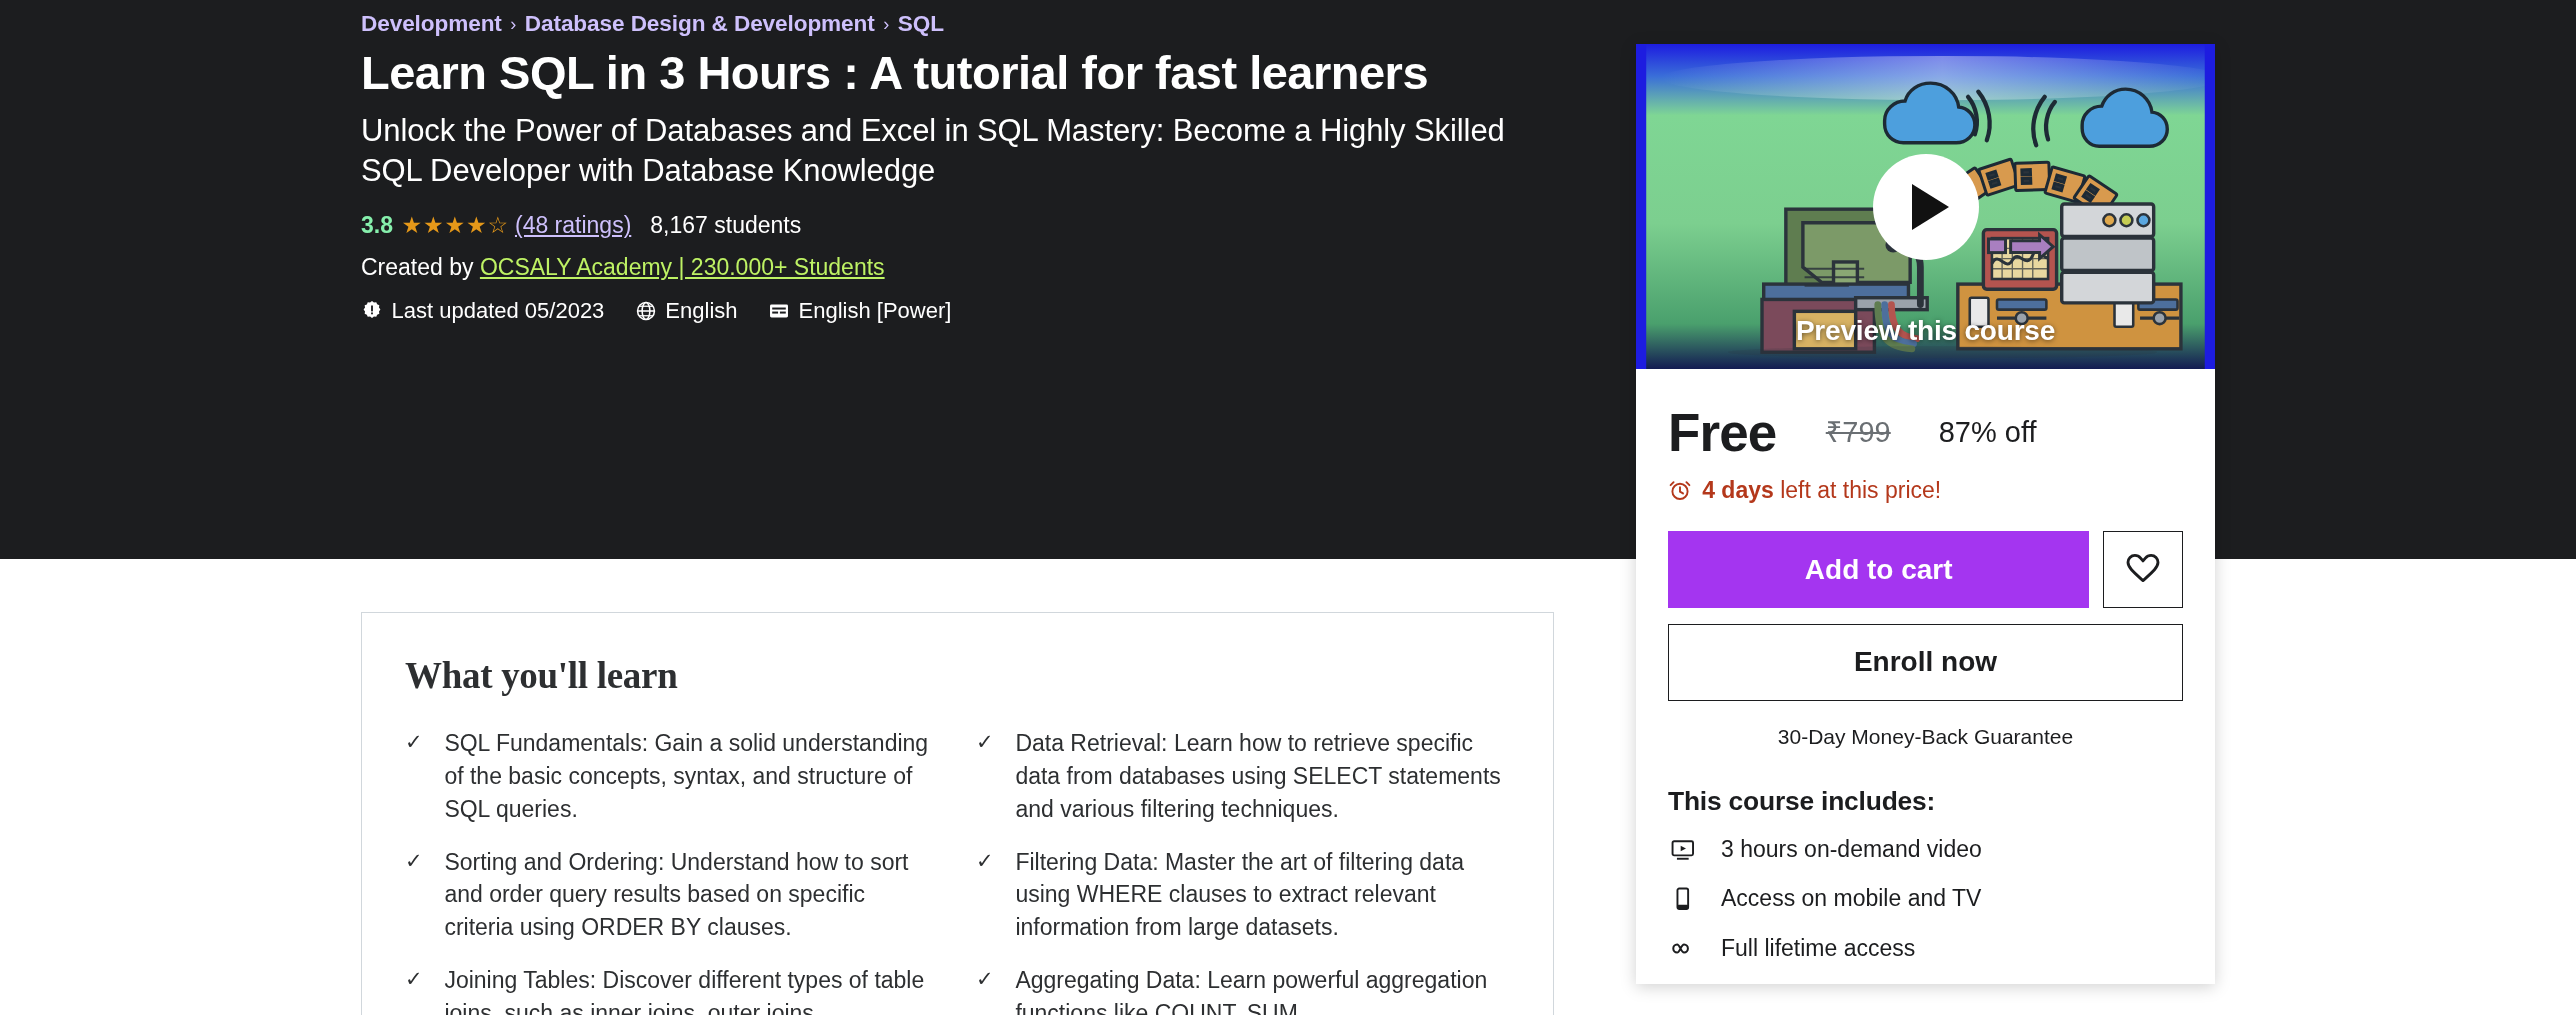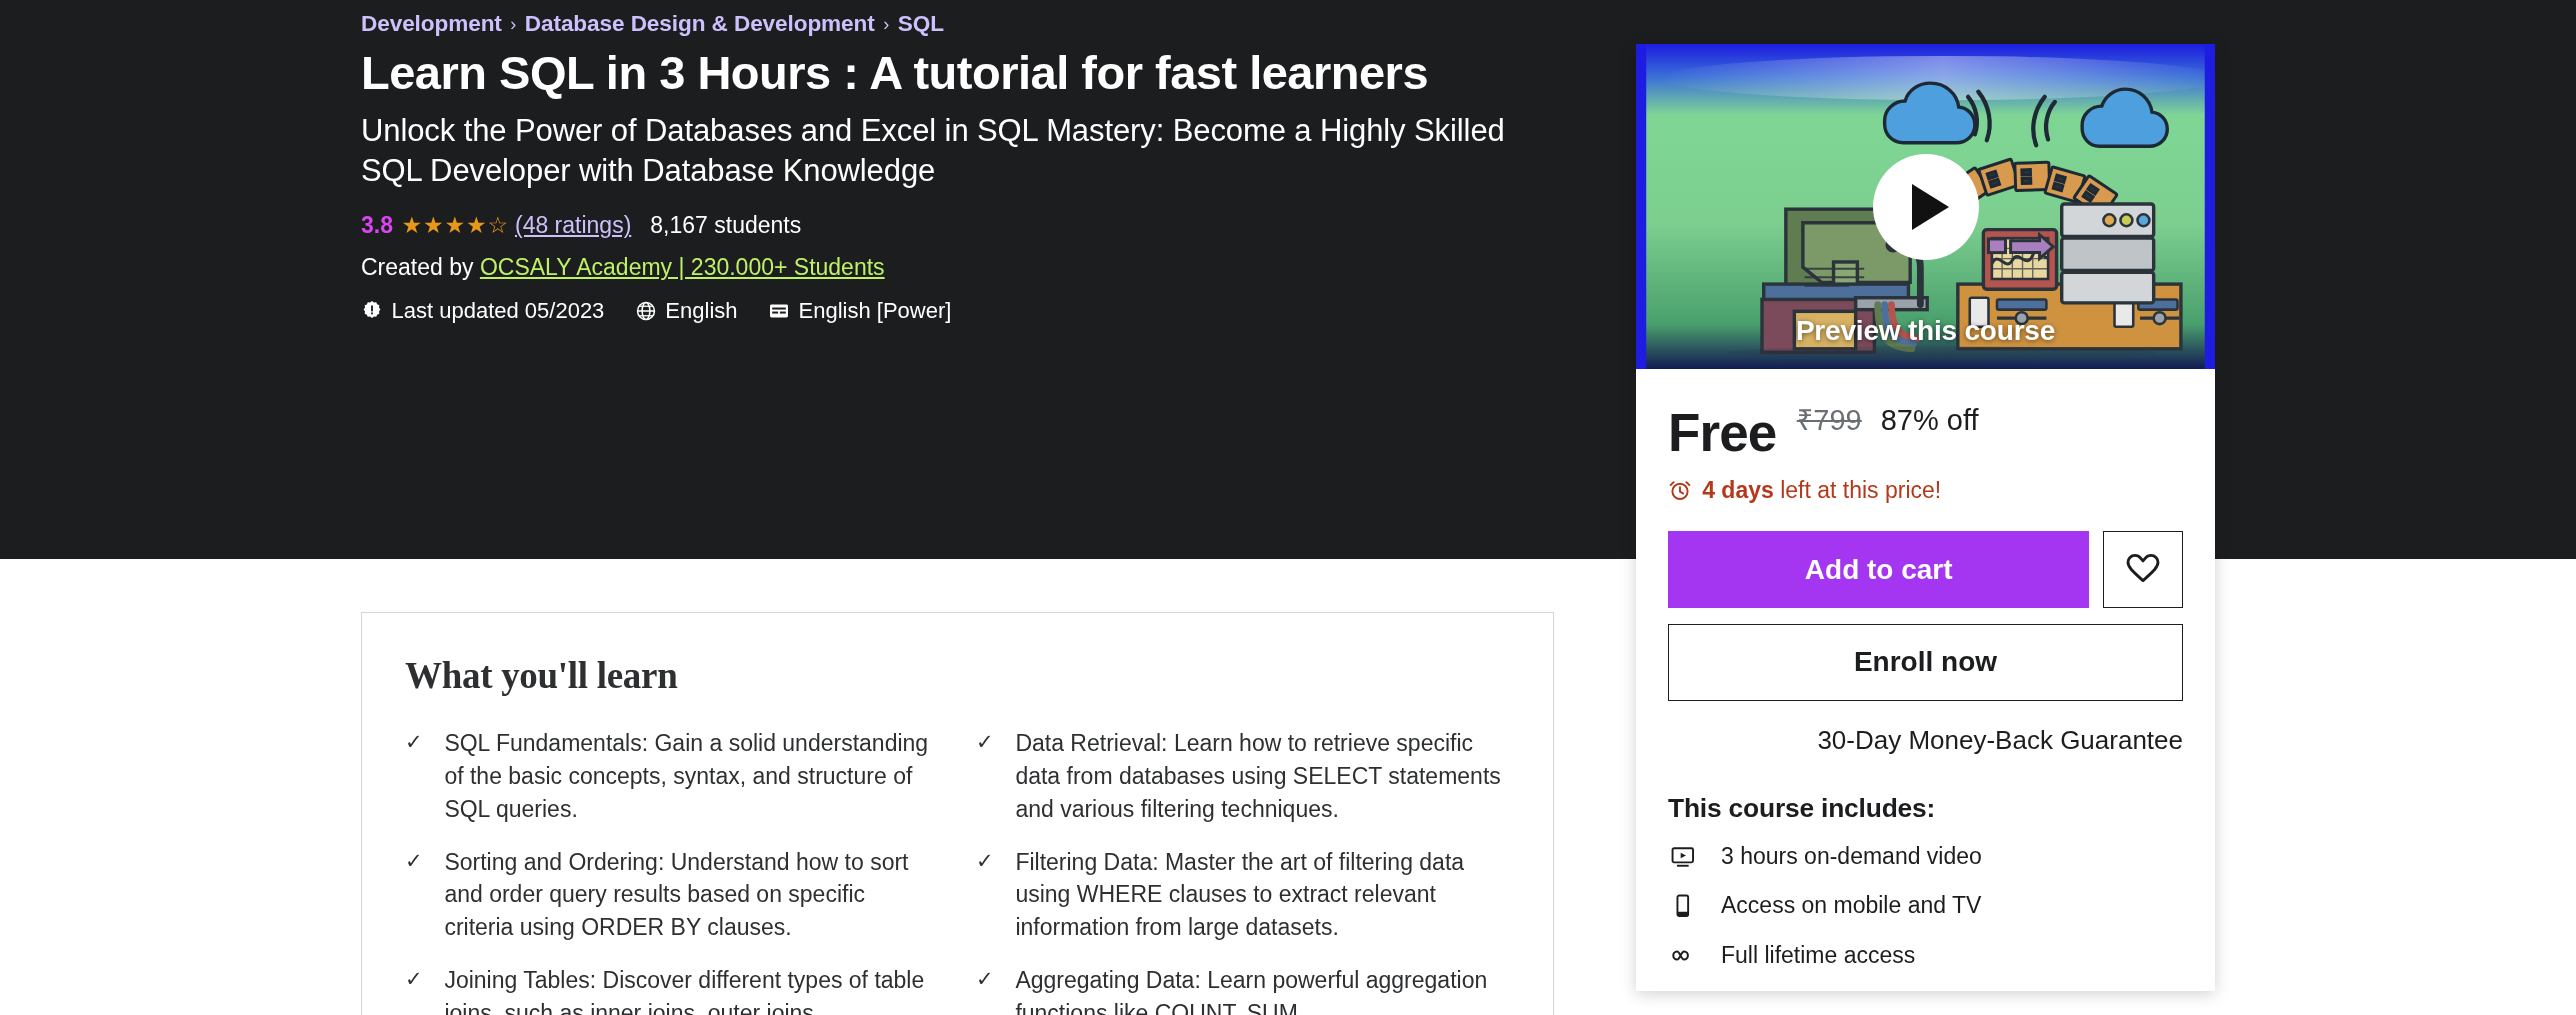--- a/index.html
+++ b/index.html
@@ -42,21 +42,21 @@
   .course-subtitle {
     color: #fff; font-size: 31px; font-weight: 400; line-height: 1.28;
     margin-top: 12px; max-width: 1210px; letter-spacing: -0.1px;
   }
 
   
   .rating-row {
     display: flex; align-items: center; margin-top: 24px;
     font-size: 23px; color: #fff; line-height: 1;
   }
-  .rating-num { color: #d946ef; font-weight: 700; font-size: 23px; }
+  .rating-num { color: #86efac; font-weight: 700; font-size: 23px; }
   .stars { margin-left: 8.5px; display: inline-flex; gap: 0.9px; color: #e59819; font-size: 23px; line-height: 1; }
   .ratings-link {
     margin-left: 6.8px; color: #cec0fc; text-decoration: underline;
     font-size: 23px;
   }
   .students { margin-left: 19px; color: #fff; font-size: 23px; }
 
   
   .created-by {
     margin-top: 16px; color: #fff; font-size: 23px; line-height: 1.3;
@@ -118,21 +118,21 @@
     width: 106px; height: 106px; border-radius: 50%; background: #fff;
     display: flex; align-items: center; justify-content: center;
   }
   .play-tri {
     width: 0; height: 0; margin-left: 10.2px;
     border-left: 37px solid #111; border-top: 23px solid transparent;
     border-bottom: 23px solid transparent;
   }
 
   .buy-body { padding: 22px 32px 0 32px; }
-  .price-row { display: flex; align-items: flex-start; margin-top: 15.3px; }
+  .price-row { display: flex; align-items: center; margin-top: 15.3px; gap: 29px; }
   .price-now { font-size: 53px; font-weight: 700; color: #1c1d1f; letter-spacing: -0.9px; line-height: 1; }
   .price-old {
     margin-left: 20.4px; font-size: 29px; color: #6a6f73; text-decoration: line-through;
     line-height: 1;
   }
   .price-off { margin-left: 19px; font-size: 29px; color: #1c1d1f; line-height: 1; }
 
   .deadline {
     display: flex; align-items: center; gap: 10.2px; margin-top: 19px;
     color: #b4381b; font-size: 23px; line-height: 1;
@@ -150,21 +150,21 @@
     border: 1.7px solid #1c1d1f; display: flex; align-items: center; justify-content: center;
     cursor: pointer;
   }
   .btn-enroll {
     display: block; width: 100%; height: 77px; margin-top: 15.3px;
     background: #fff; border: 1.7px solid #1c1d1f; color: #1c1d1f;
     font-size: 28px; font-weight: 700; cursor: pointer;
     font-family: "Liberation Sans", sans-serif;
   }
   .guarantee {
-    text-align: right; margin-top: 24px; color: #1c1d1f; font-size: 26px;
+    text-align: center; margin-top: 24px; color: #1c1d1f; font-size: 21px;
   }
   .includes-title {
     margin-top: 37px; font-size: 26.4px; font-weight: 700; color: #1c1d1f;
     letter-spacing: -0.2px;
   }
   .includes-list { margin-top: 19px; }
   .includes-item {
     display: flex; align-items: center; gap: 24px; margin-bottom: 22px;
     font-size: 23px; color: #1c1d1f; line-height: 1.2;
   }

